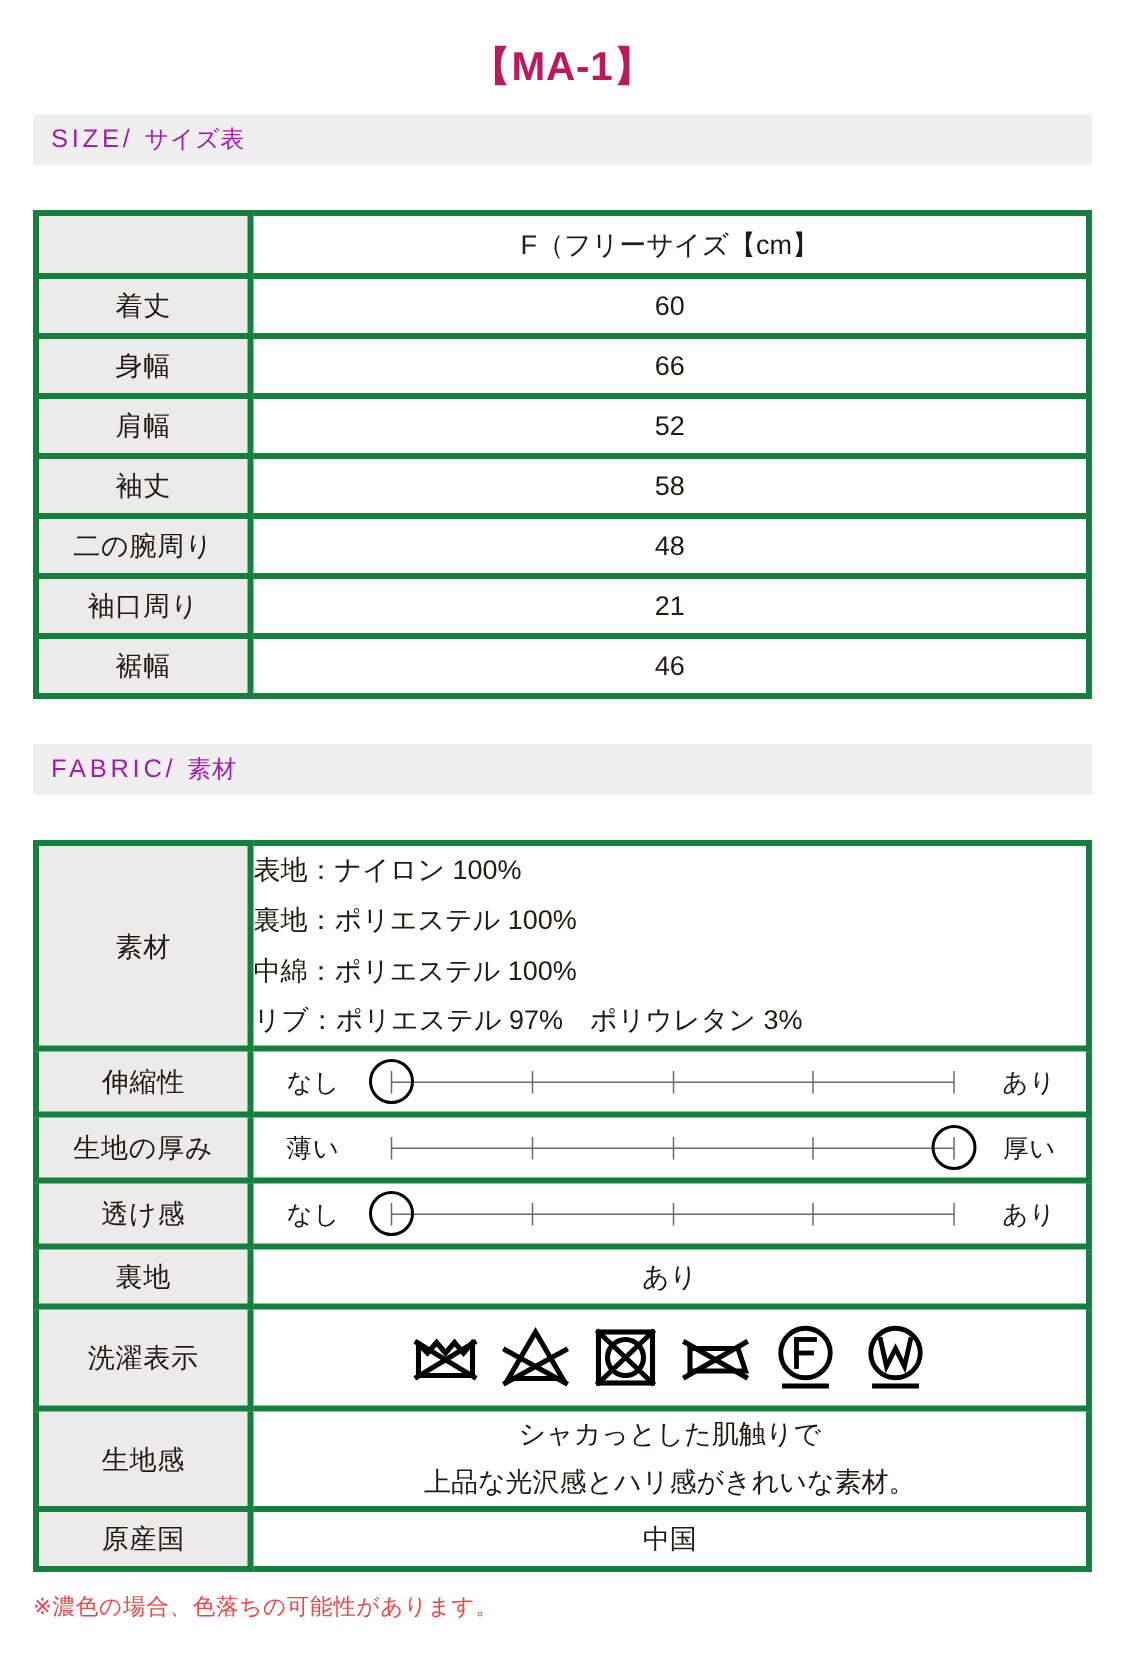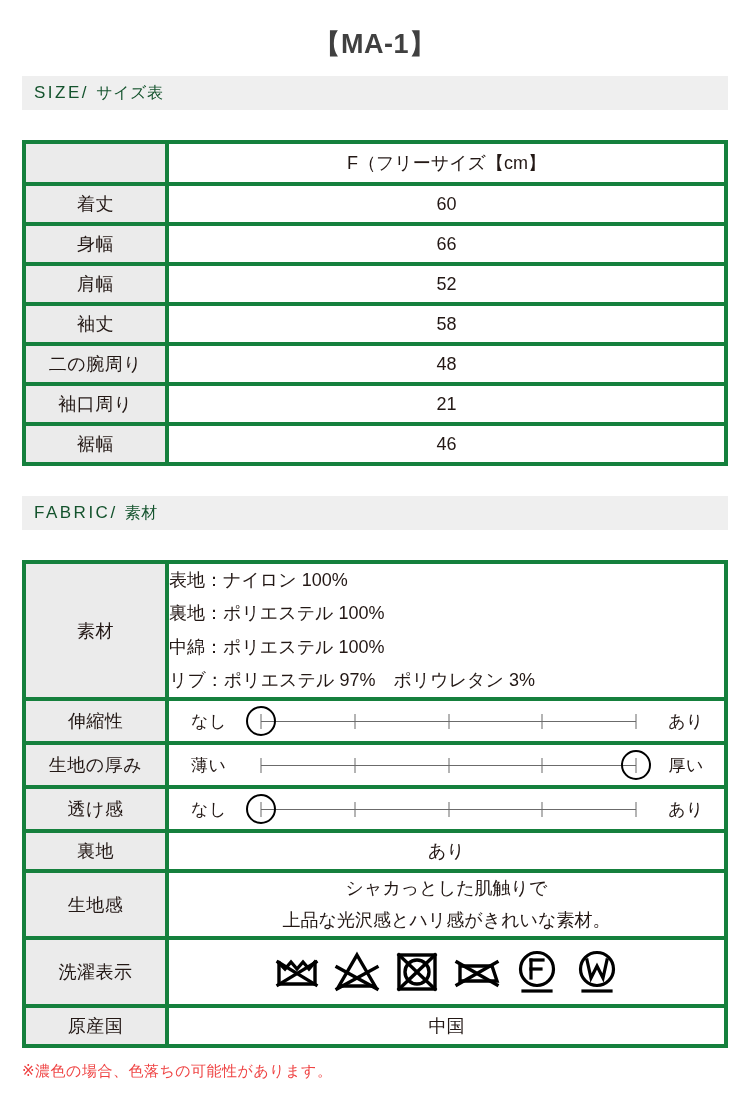--- a/index.html
+++ b/index.html
@@ -15,35 +15,35 @@
     overflow: hidden;
   }
   .page { width: 750px; height: 1104px; position: relative; }
 
   
   .title {
     text-align: center;
     font-size: 27px;
     font-weight: bold;
     letter-spacing: 0.5px;
-    color: #404040;
+    color: #be185d;
     padding-top: 26px;
     padding-bottom: 14px;
   }
 
   
   .section-bar {
     background: #efefef;
     margin: 0 22px;
     height: 34px;
     line-height: 34px;
     padding-left: 12px;
     font-size: 17px;
     letter-spacing: 2.5px;
-    color: #14532d;
+    color: #a21caf;
     font-weight: normal;
   }
   .section-bar .jp { letter-spacing: 0.5px; font-size: 16px; }
 
   
   table.spec {
     margin: 0 22px;
     width: 706px;
     border-collapse: collapse;
     table-layout: fixed;
@@ -285,28 +285,20 @@
           </div>
         </td>
       </tr>
 
       <tr class="h40">
         <td class="lbl">裏地</td>
         <td class="val">あり</td>
       </tr>
 
       <tr>
-        <td class="lbl">生地感</td>
-        <td class="feel">
-          <div>シャカっとした肌触りで</div>
-          <div>上品な光沢感とハリ感がきれいな素材。</div>
-        </td>
-      </tr>
-
-      <tr>
         <td class="lbl">洗濯表示</td>
         <td class="care">
           <div class="care-row">
 
             <svg class="care-sym" width="46" height="42" viewBox="0 0 46 42">
               <g fill="none" stroke="#000" stroke-width="3.4" stroke-linecap="square">
                 <path d="M5 12 L5 33 L41 33 L41 12"></path>
                 <path d="M5 12 L11 18 L17 11 L23 18 L29 11 L35 18 L41 11"></path>
                 <path d="M4 11 L42 34"></path>
                 <path d="M42 11 L4 34"></path>
@@ -353,20 +345,28 @@
               <g fill="none" stroke="#000" stroke-width="3.2" stroke-linecap="square" stroke-linejoin="miter">
                 <path d="M13 11 L17 29 L23 17 L29 29 L33 11"></path>
                 <path d="M9 42 L37 42"></path>
               </g>
             </svg>
 
           </div>
         </td>
       </tr>
 
+      <tr>
+        <td class="lbl">生地感</td>
+        <td class="feel">
+          <div>シャカっとした肌触りで</div>
+          <div>上品な光沢感とハリ感がきれいな素材。</div>
+        </td>
+      </tr>
+
       <tr class="h40">
         <td class="lbl">原産国</td>
         <td class="val">中国</td>
       </tr>
 
     </tbody>
   </table>
 
   <div class="footnote">※濃色の場合、色落ちの可能性があります。</div>
 

